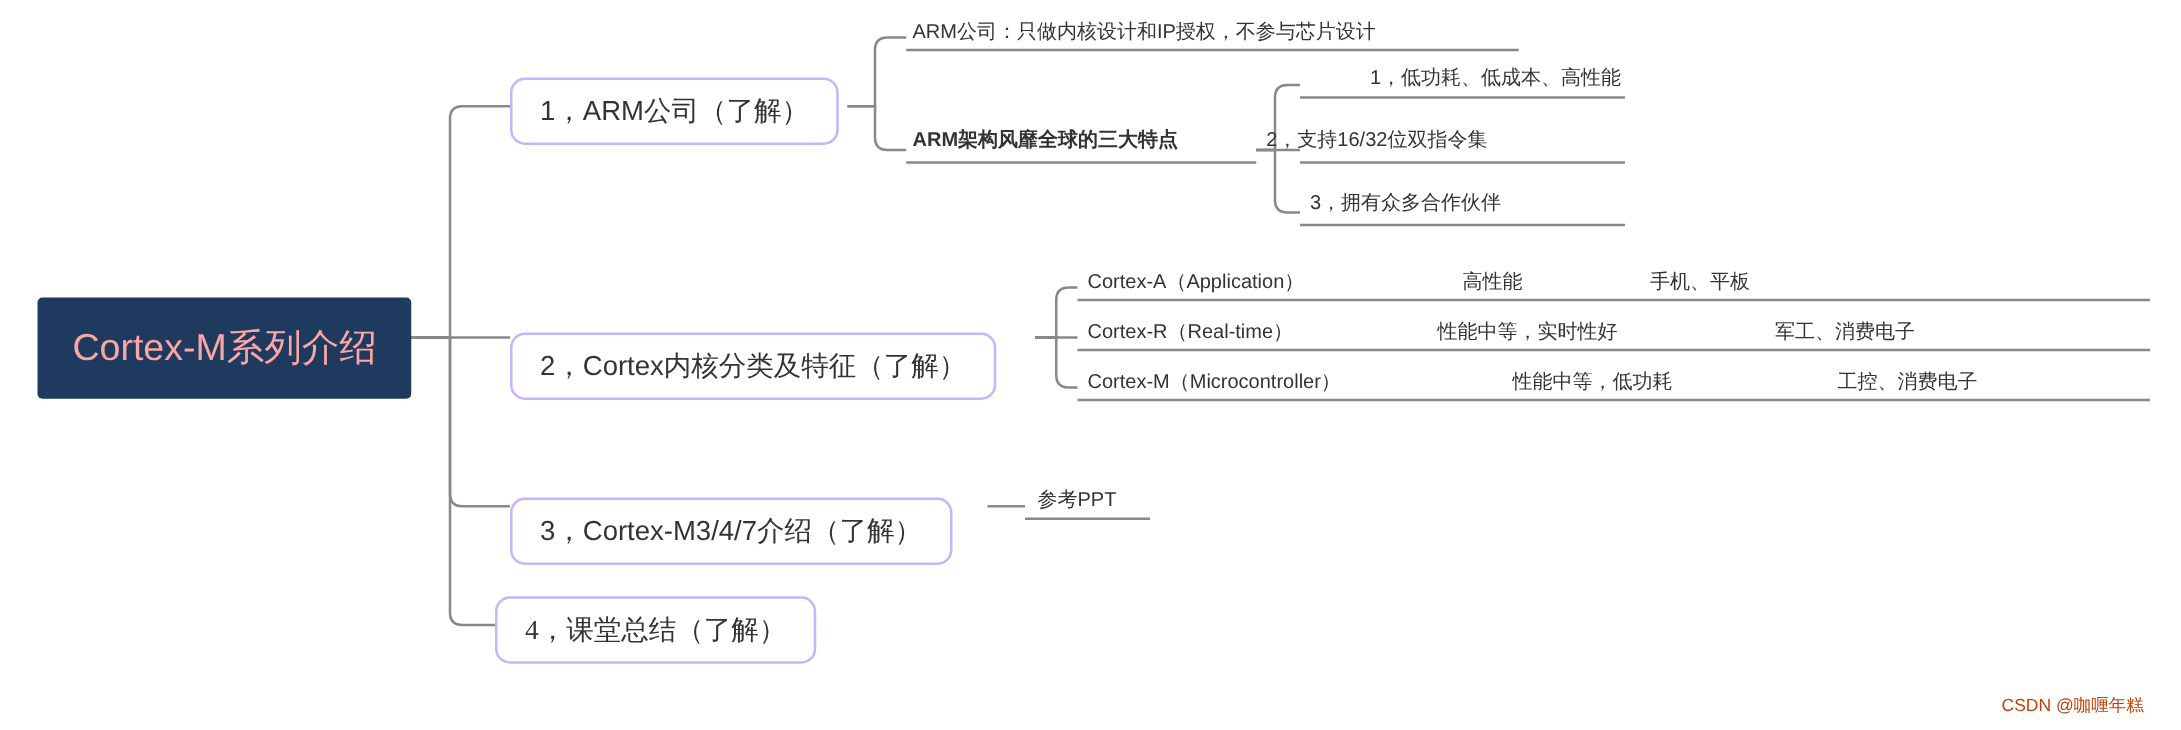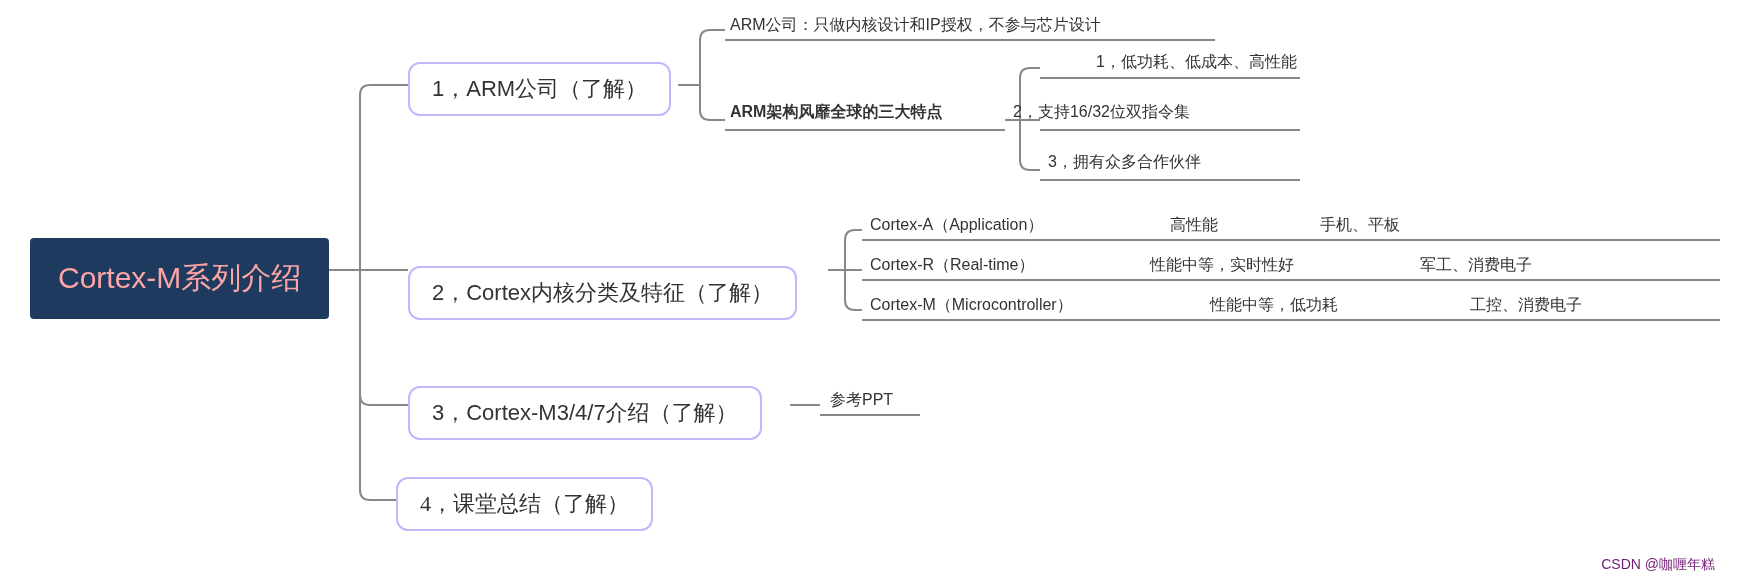--- a/index.html
+++ b/index.html
@@ -33,21 +33,21 @@
     .leaf {
       position: absolute;
       font-size: 16px;
       color: #333;
       white-space: nowrap;
     }
     .watermark {
       position: absolute;
       right: 30px;
       bottom: 10px;
-      color: #701a75;
+      color: #c2410c;
       font-size: 14px;
     }
     svg.connector {
       position: absolute;
       top: 0; left: 0;
       width: 1745px; height: 584px;
       pointer-events: none;
     }
     svg.connector path {
       stroke: #888;
@@ -112,21 +112,21 @@
 <div class="leaf" style="left:1320px; top:215px;">手机、平板</div>
 
 <div class="leaf" style="left:870px; top:255px;">Cortex-R（Real-time）</div>
 <div class="leaf" style="left:1150px; top:255px;">性能中等，实时性好</div>
 <div class="leaf" style="left:1420px; top:255px;">军工、消费电子</div>
 
 <div class="leaf" style="left:870px; top:295px;">Cortex-M（Microcontroller）</div>
 <div class="leaf" style="left:1210px; top:295px;">性能中等，低功耗</div>
 <div class="leaf" style="left:1470px; top:295px;">工控、消费电子</div>
 
-<div class="branch-node" style="left:408px; top:386px;">
+<div class="branch-node" style="left:408px; top:398px;">
   <span>3，Cortex-M3/4/7介绍（了解）</span>
 </div>
 <div class="leaf" style="left:830px; top:390px;">参考PPT</div>
 
 <div class="branch-node" style="left:396px; top:477px;font-family:Liberation Serif, serif;">
   <span>4，课堂总结（了解）</span>
 </div>
 
 <div class="watermark">CSDN @咖喱年糕</div>
 

